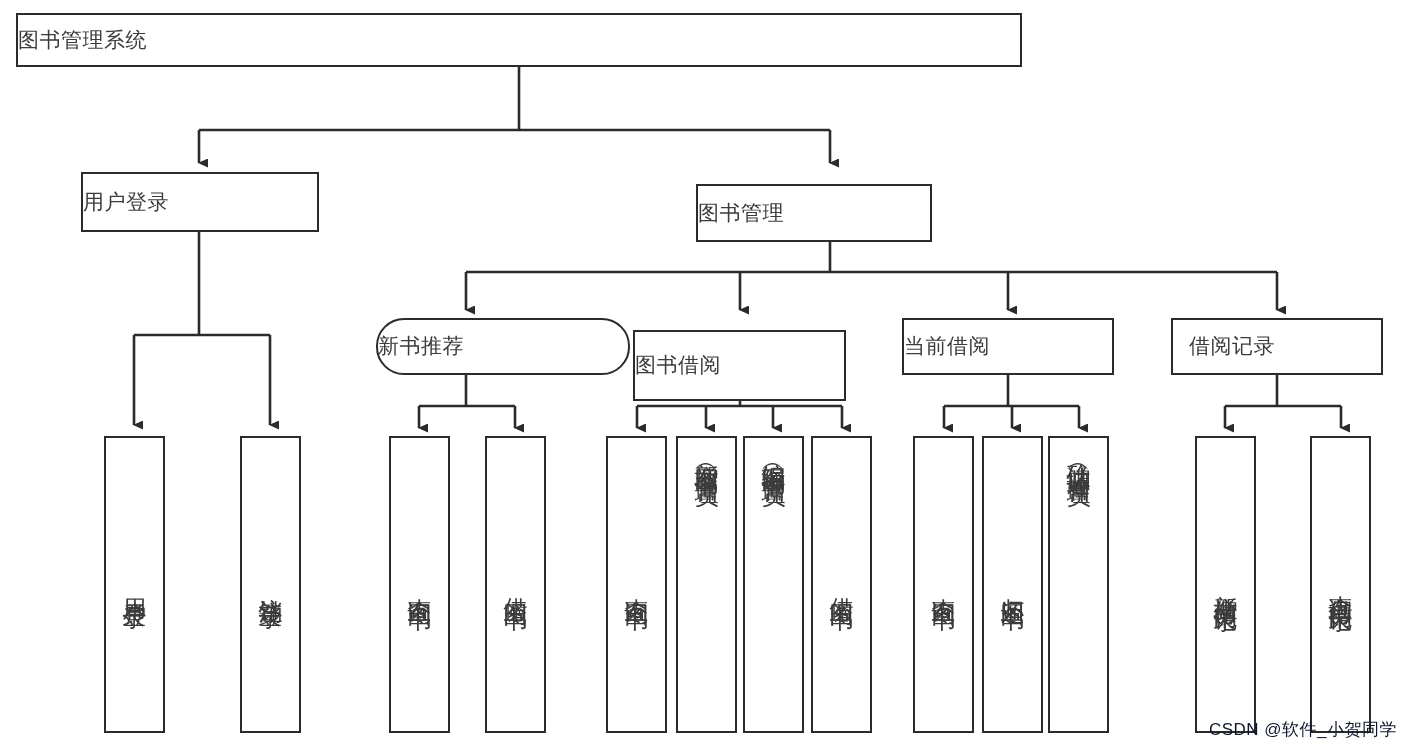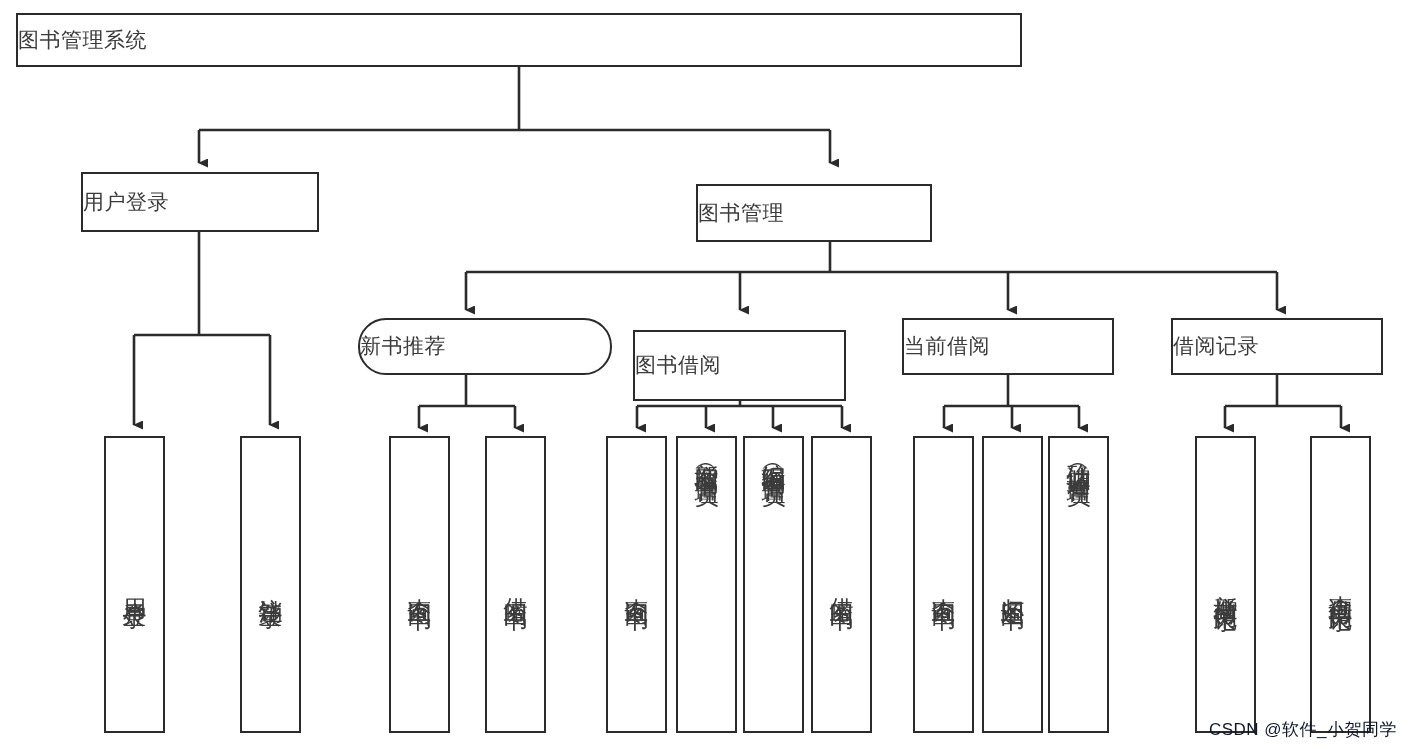--- a/index.html
+++ b/index.html
@@ -142,30 +142,30 @@
     <span class="node-label">图书管理系统</span>
   </div>
 
   <div class="node-box" style="left:81px; top:172px; width:238px; height:60px;">
     <span class="node-label">用户登录</span>
   </div>
   <div class="node-box" style="left:696px; top:172px; width:236px; height:58px;margin-top:12px;">
     <span class="node-label">图书管理</span>
   </div>
 
-  <div class="node-box" style="left:358px; top:318px; width:254px; height:57px;border-radius:28px;">
+  <div class="node-box" style="left:376px; top:318px; width:254px; height:57px;border-radius:28px;">
     <span class="node-label">新书推荐</span>
   </div>
   <div class="node-box" style="left:633px; top:318px; width:213px; height:71px;margin-top:12px;">
     <span class="node-label">图书借阅</span>
   </div>
   <div class="node-box" style="left:902px; top:318px; width:212px; height:57px;font-family:Liberation Serif, serif;">
     <span class="node-label">当前借阅</span>
   </div>
-  <div class="node-box" style="left:1171px; top:318px; width:212px; height:57px;">
+  <div class="node-box" style="left:1171px; top:318px; width:212px; height:57px;padding-left:16px;">
     <span class="node-label">借阅记录</span>
   </div>
 
   <div class="node-box vertical center-v" style="left:104px; top:436px; width:61px; height:297px;">
     <span class="node-label">用户登录</span>
   </div>
   <div class="node-box vertical center-v" style="left:240px; top:436px; width:61px; height:297px;">
     <span class="node-label">注销登录</span>
   </div>
 

